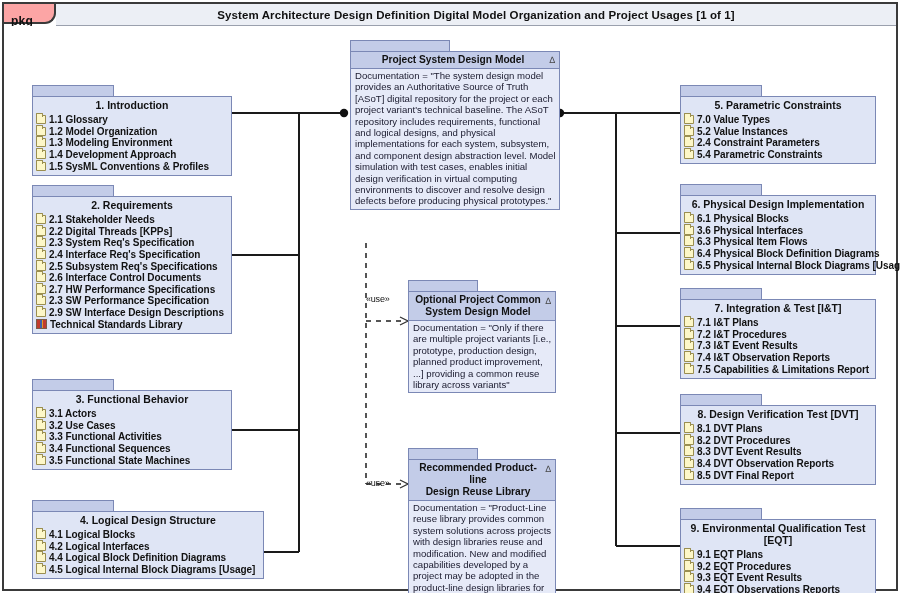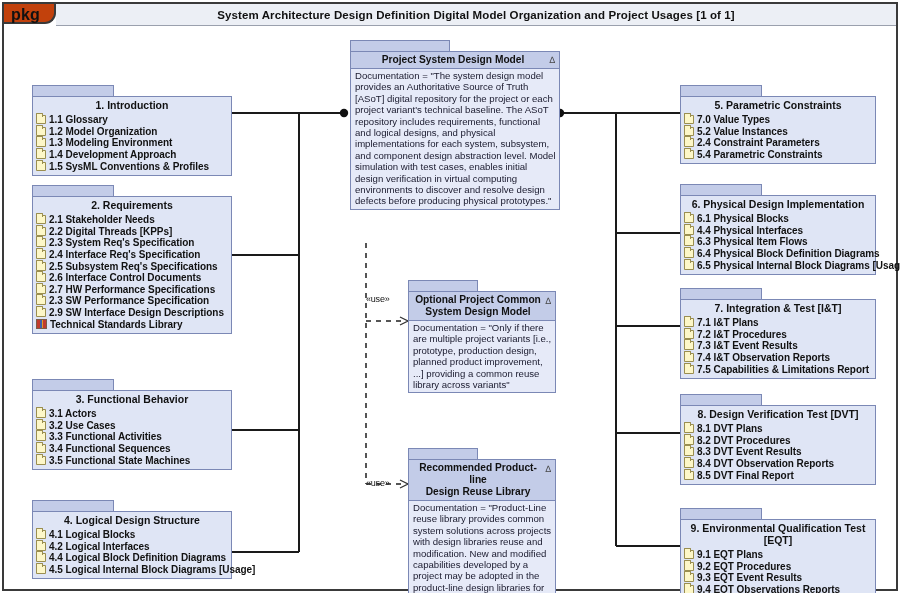--- a/index.html
+++ b/index.html
@@ -18,23 +18,23 @@
     width:896px; height:589px;
     border:2px solid #3a3a3a;
     background:#ffffff;
   }
   #frame-tab {
     position:absolute; left:0px; top:0px;
     width:52px; height:20px;
     border-right:2px solid #3a3a3a;
     border-bottom:2px solid #3a3a3a;
     border-bottom-right-radius:11px;
-    background:#c2410c;
-    font-size:16px; font-weight:bold; color:#111;
-    padding:2px 0 0 7px;
+    background:#fca5a5;
+    font-size:12px; font-weight:bold; color:#111;
+    padding:10px 0 0 7px;
     letter-spacing:.2px;
   }
   #frame-title {
     position:absolute; left:52px; top:0px;
     right:0px; height:22px;
     background:#eceff5;
     border-bottom:1px solid #9aa0ad;
     display:flex; align-items:center; justify-content:center;
     font-size:11.5px; font-weight:bold; color:#111;
     letter-spacing:.1px;
@@ -321,21 +321,21 @@
                 <span class="ic-folder"></span>
                 <span class="lbl">3.4 Functional Sequences</span>
               </div>
               <div class="row">
                 <span class="ic-folder"></span>
                 <span class="lbl">3.5 Functional State Machines</span>
               </div>
             </div>
           </div>
         </div>
-        <div class="pkg plain" style="left: 28px; top: 474px; width: 200px;">
+        <div class="pkg plain" style="left: 28px; top: 474px; width: 232px;">
           <div class="tab" style="width: 82px;"></div>
           <div class="body">
             <div class="hdr">4. Logical Design Structure</div>
             <div class="items">
               <div class="row">
                 <span class="ic-folder"></span>
                 <span class="lbl">4.1 Logical Blocks</span>
               </div>
               <div class="row">
                 <span class="ic-folder"></span>
@@ -383,21 +383,21 @@
           <div class="tab" style="width: 82px;"></div>
           <div class="body">
             <div class="hdr">6. Physical Design Implementation</div>
             <div class="items">
               <div class="row">
                 <span class="ic-folder"></span>
                 <span class="lbl">6.1 Physical Blocks</span>
               </div>
               <div class="row">
                 <span class="ic-folder"></span>
-                <span class="lbl">4.4 Physical Interfaces</span>
+                <span class="lbl">3.6 Physical Interfaces</span>
               </div>
               <div class="row">
                 <span class="ic-folder"></span>
                 <span class="lbl">6.3 Physical Item Flows</span>
               </div>
               <div class="row">
                 <span class="ic-folder"></span>
                 <span class="lbl">6.4 Physical Block Definition Diagrams</span>
               </div>
               <div class="row">

